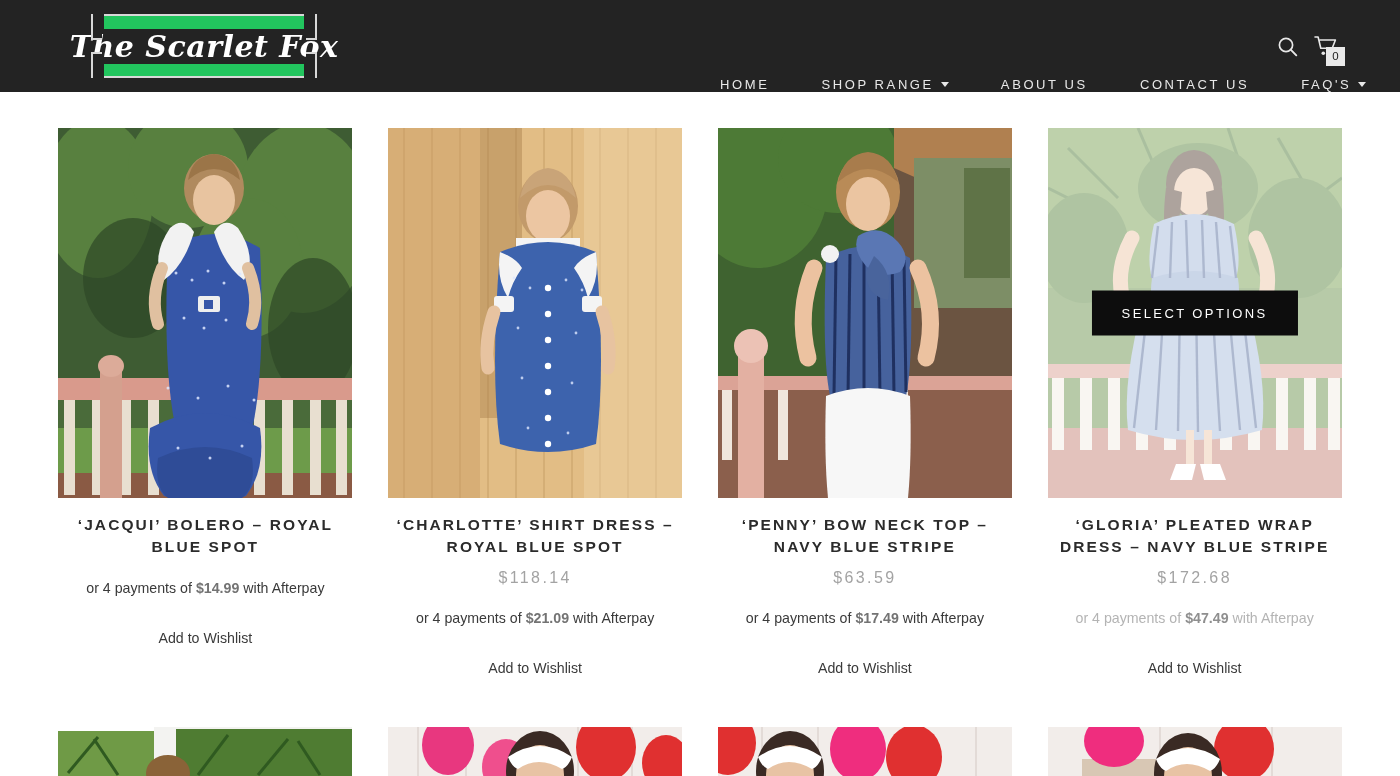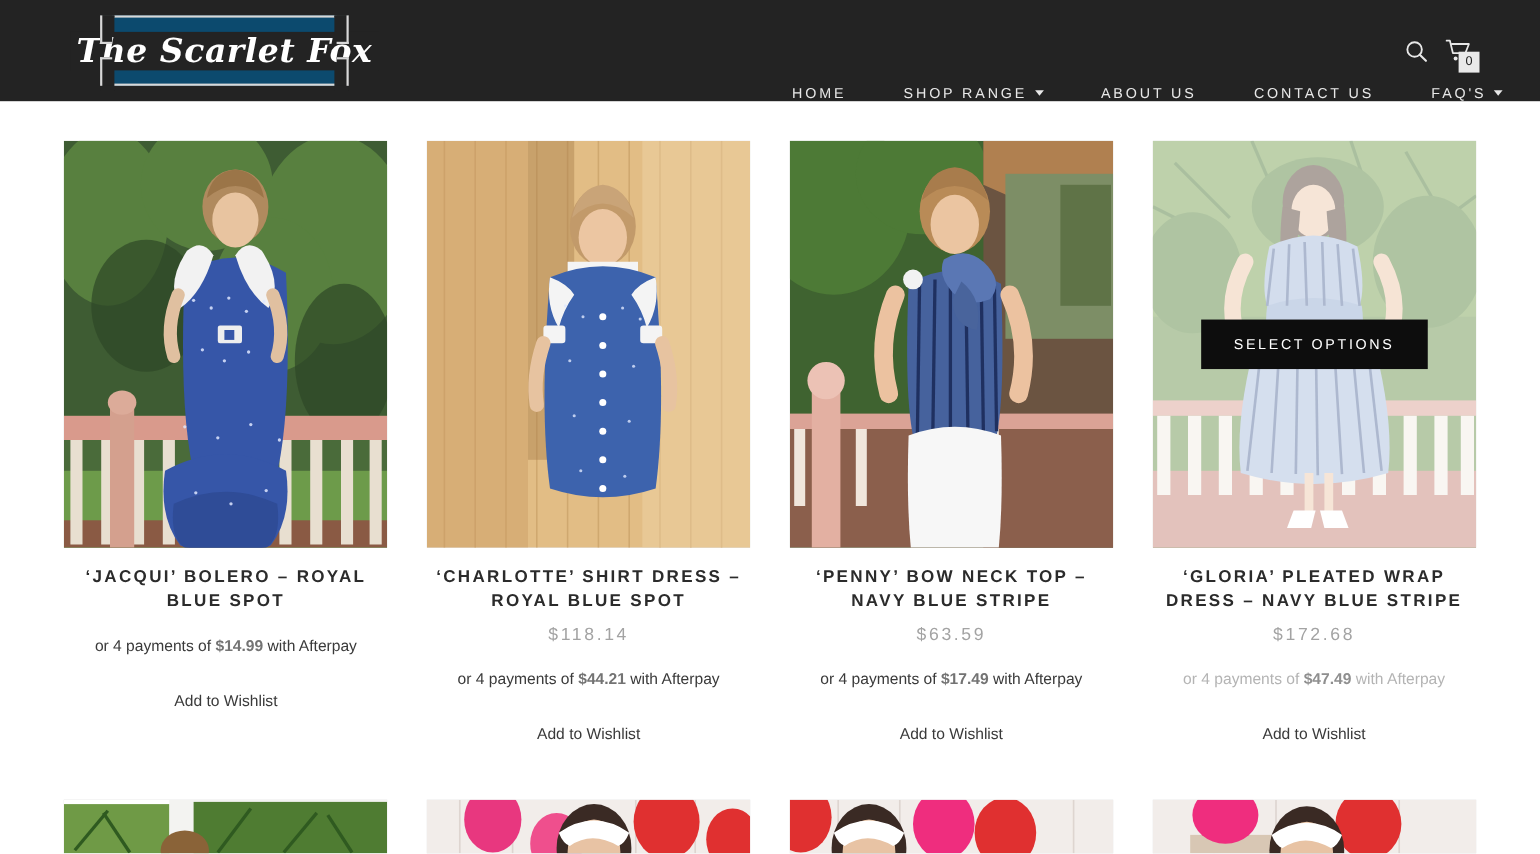--- a/index.html
+++ b/index.html
@@ -49,21 +49,21 @@
     width: 1400px; height: 92px;
     background: #232323;
     z-index: 5;
     display: flex; align-items: center;
   }
   .logo {
     position: absolute; left: 91px; top: 14px;
     width: 226px; height: 64px;
     border: 2px solid #d8d8d8;
     display: flex; align-items: center; justify-content: center;
-    background: #0c4a6e;
+    background: #22c55e;
   }
   
   .logo::before, .logo::after {
     content: ""; position: absolute; top: -2px; height: calc(100% + 4px);
     width: 13px; background: #232323;
     border-top: 2px solid #232323; border-bottom: 2px solid #232323;
   }
   .logo::before { left: -2px; }
   .logo::after  { right: -2px; }
   .logo-inner {
@@ -357,21 +357,21 @@
             <circle cx="180" cy="305" r="1.4"></circle>
           </g>
           <path d="M106 184q-10 30 -6 56" stroke="#e7c3a0" stroke-width="13" fill="none" stroke-linecap="round"></path>
           <path d="M214 184q10 30 6 56" stroke="#e7c3a0" stroke-width="13" fill="none" stroke-linecap="round"></path>
         </svg>
       </div>
       <h2 class="p-title">‘CHARLOTTE’ SHIRT DRESS – ROYAL BLUE SPOT</h2>
       <div class="p-price">$118.14</div>
       <div class="p-afterpay">
         <span>or 4 payments of</span>
-        <b>$44.21</b>
+        <b>$21.09</b>
         <span>with Afterpay</span>
       </div>
       <div class="p-wishlist">Add to Wishlist</div>
     </article>
 
     <article class="card c3">
       <div class="thumb">
         <svg viewBox="0 0 294 370" preserveAspectRatio="none">
           <rect width="294" height="370" fill="#3f6330"></rect>
           <g fill="#4d7a36">

